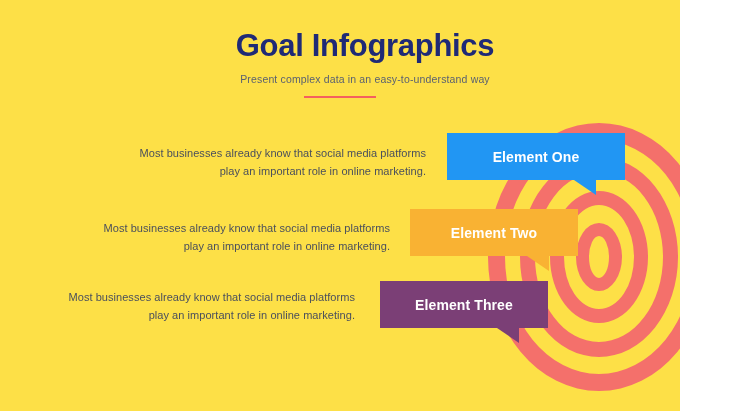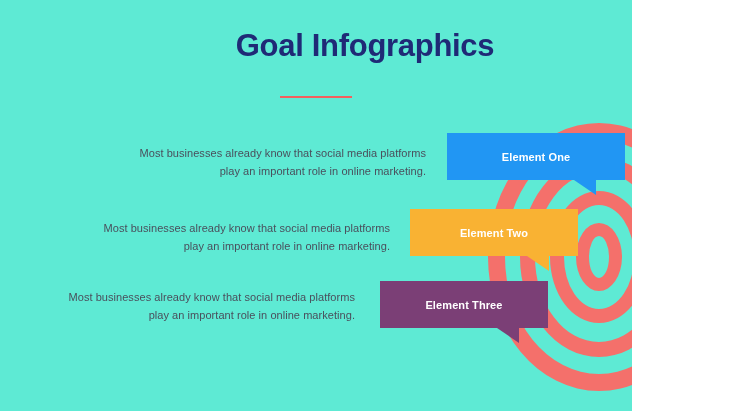--- a/index.html
+++ b/index.html
@@ -8,23 +8,23 @@
   }
   body {
     width: 730px;
     height: 411px;
     background: #ffffff;
     font-family: "Liberation Sans", sans-serif;
     overflow: hidden;
   }
   .slide {
     position: relative;
-    width: 632px;
+    width: 680px;
     height: 411px;
-    background: #5eead4;
+    background: #fde047;
     overflow: hidden;
   }
 
   
   .title {
     position: absolute;
     top: 28px;
     left: 0;
     width: 730px;
     text-align: center;
@@ -97,21 +97,21 @@
     border-width: 13px;
   }
 
   
   .bar {
     position: absolute;
     display: flex;
     align-items: center;
     justify-content: center;
     color: #ffffff;
-    font-size: 11px;
+    font-size: 14px;
     font-weight: bold;
     letter-spacing: 0.1px;
   }
   .bar .tail {
     position: absolute;
     bottom: -15px;
     width: 0;
     height: 0;
     border-style: solid;
   }
@@ -180,20 +180,21 @@
     top: 288px;
     width: 325px;
   }
 </style>
 </head>
 <body>
 
 <div class="slide">
 
   <div class="title">Goal Infographics</div>
+  <div class="subtitle">Present complex data in an easy-to-understand way</div>
   <div class="divider"></div>
 
   <div class="target">
     <div class="ring ring-1"></div>
     <div class="ring ring-2"></div>
     <div class="ring ring-3"></div>
     <div class="ring ring-4"></div>
   </div>
 
   <div class="desc desc-one">Most businesses already know that social media platforms

